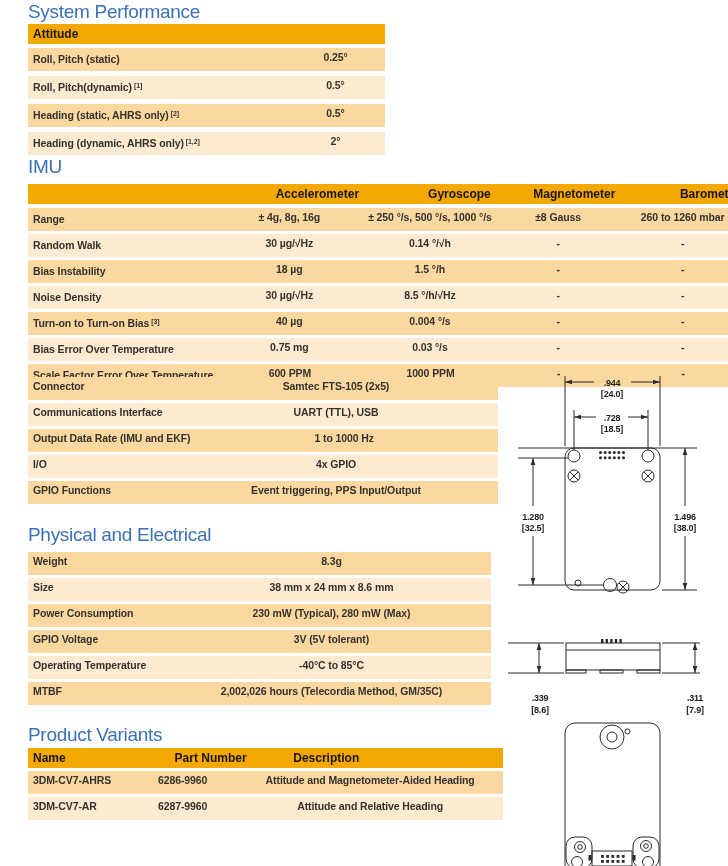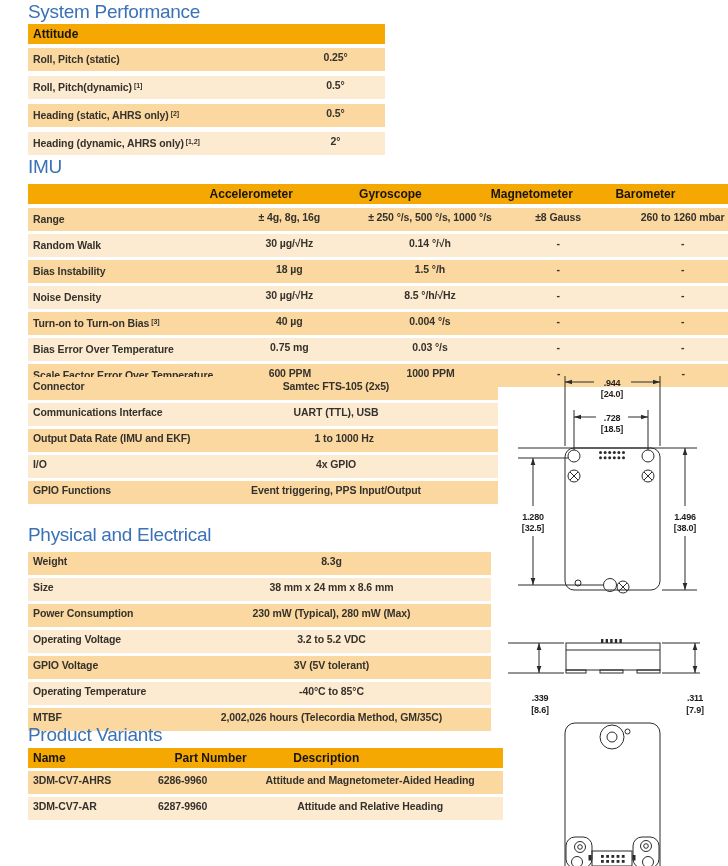--- a/index.html
+++ b/index.html
@@ -19,21 +19,21 @@
   sup{font-size:7px;vertical-align:3px;margin-left:2px;}
   
   .att-table{width:357px;margin-top:2px;}
   .att-table .trow{margin-bottom:5px;}
   .att-table .lbl{flex:0 0 253px;}
   .att-table .val{flex:1;}
   
   .imu-table{width:712px;margin-top:7px;}
   .imu-head{display:flex;padding-left:0;}
   .imu-head .c0{flex:0 0 25.5%;}
-  .imu-head .ch{text-align:left;}
+  .imu-head .ch{text-align:right;}
   .c-accel{flex:0 0 21%;}.c-gyro{flex:0 0 18.5%;}.c-mag{flex:0 0 17.5%;}.c-baro{flex:0 0 17.5%;}
   .imu-table .lbl{flex:0 0 25.5%;}
   .imu-table .val{overflow:visible;}
   
   .kv-table .lbl{flex:0 0 30%;}
   .kv-table .val{flex:1;}
   .if-table{width:470px;margin-top:4px;}
   .ph-table{width:463px;margin-top:7px;}
   
   .var-table{width:475px;margin-top:3px;}
@@ -172,24 +172,20 @@
         <span class="lbl">Weight</span>
         <span class="val">8.3g</span>
       </div>
       <div class="trow light">
         <span class="lbl">Size</span>
         <span class="val">38 mm x 24 mm x 8.6 mm</span>
       </div>
       <div class="trow dark">
         <span class="lbl">Power Consumption</span>
         <span class="val">230 mW (Typical), 280 mW (Max)</span>
-      </div>
-      <div class="trow light">
-        <span class="lbl">Operating Voltage</span>
-        <span class="val">3.2 to 5.2 VDC</span>
       </div>
       <div class="trow dark">
         <span class="lbl">GPIO Voltage</span>
         <span class="val">3V (5V tolerant)</span>
       </div>
       <div class="trow light">
         <span class="lbl">Operating Temperature</span>
         <span class="val">-40°C to 85°C</span>
       </div>
       <div class="trow dark">

